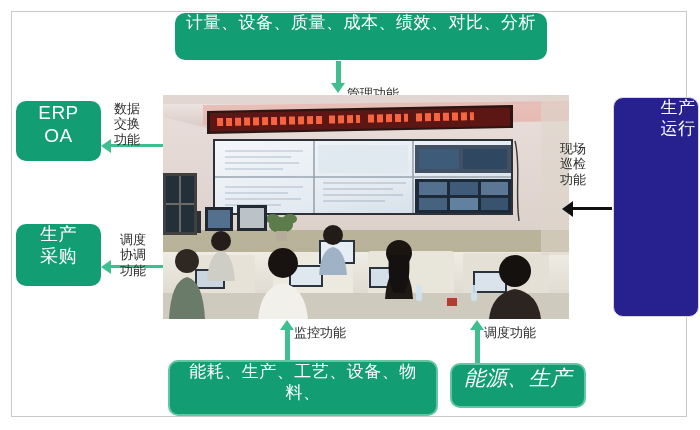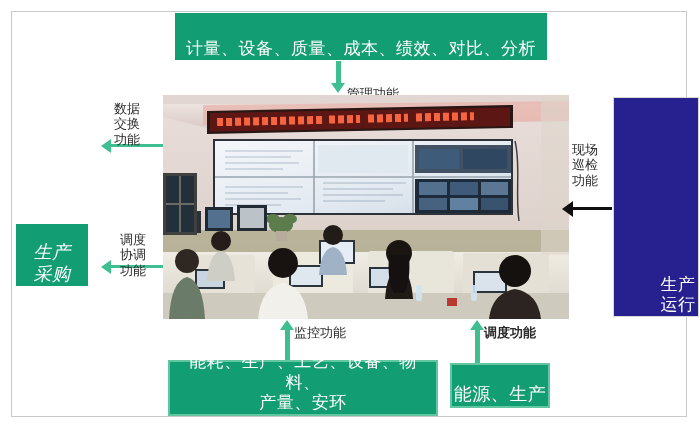--- a/index.html
+++ b/index.html
@@ -14,69 +14,69 @@
   
   .frame{
     position:absolute;left:11px;top:11px;width:676px;height:406px;
     border:1px solid #c9c9c9;box-sizing:border-box;background:transparent;
   }
 
   
   .gbox{
     position:absolute;box-sizing:border-box;
     background:#139d72;color:#ffffff;
-    display:flex;align-items:flex-end;justify-content:center;
+    display:flex;align-items:flex-start;justify-content:center;
     text-align:center;line-height:1.22;
-    font-weight:400;letter-spacing:.5px;
+    font-weight:400;letter-spacing:.5px;border-radius:10px;
   }
   .gbox.outline{border:2px solid #63c6a3;}
 
   #box-top{
     left:175px;top:13px;width:372px;height:47px;
     font-size:17px;
   }
   #box-erp{
     left:16px;top:101px;width:85px;height:60px;font-size:19px;
   }
   #box-purchase{
-    left:16px;top:224px;width:72px;height:62px;font-size:18px;font-style:italic;
+    left:16px;top:224px;width:85px;height:62px;font-size:18px;
   }
   #box-blue{
     left:613px;top:97px;width:86px;height:220px;
     background:#26218e;color:#ffffff;font-size:17px;
     border:1px solid #d8d8d8;
     padding-left:44px;
   }
   #box-bottom-left{
     left:168px;top:360px;width:270px;height:56px;font-size:17px;padding:0 8px;
   }
   #box-bottom-right{
-    left:450px;top:363px;width:100px;height:45px;font-size:18px;
+    left:450px;top:363px;width:136px;height:45px;font-size:21px;font-style:italic;
   }
 
   .bx-txt{display:block;}
 
   
   #photo{
     position:absolute;left:163px;top:95px;width:406px;height:224px;
     overflow:hidden;background:#b9b3ad;
   }
   #photo svg{display:block;}
 
   
   .lbl{
     position:absolute;color:#2b2b2b;font-size:13px;line-height:1.18;
     text-align:left;white-space:pre-line;
   }
   #lbl-manage{left:347px;top:66px;text-align:right;margin-top:20px;}
   #lbl-data{left:114px;top:101px;width:46px;}
   #lbl-sched{left:120px;top:232px;width:46px;}
-  #lbl-onsite{left:572px;top:142px;width:42px;}
+  #lbl-onsite{left:560px;top:142px;width:42px;font-family:Liberation Mono, monospace;}
   #lbl-monitor{left:294px;top:325px;text-align:right;}
-  #lbl-dispatch{left:484px;top:325px;text-align:left;font-weight:bold;}
+  #lbl-dispatch{left:484px;top:325px;text-align:left;}
 
   
   .arrow{position:absolute;}
 
   
   #arr-down{left:336px;top:61px;width:5px;height:22px;background:#3fbf8f;}
   #arr-down:after{
     content:"";position:absolute;left:-5px;top:22px;
     border-left:7px solid transparent;border-right:7px solid transparent;
     border-top:10px solid #3fbf8f;
@@ -117,20 +117,26 @@
 
   <div class="frame"></div>
 
   <div class="gbox" id="box-top">
     <span class="bx-txt">计量、设备、质量、成本、绩效、对比、分析</span>
   </div>
 
   <div class="arrow" id="arr-down"></div>
   <div class="lbl" id="lbl-manage">管理功能</div>
 
+  <div class="gbox" id="box-erp">
+    <div>
+      <span class="bx-txt">ERP</span>
+      <span class="bx-txt">OA</span>
+    </div>
+  </div>
   <div class="arrow arr-left" id="arr-erp"></div>
   <div class="lbl" id="lbl-data">数据
 交换
 功能</div>
 
   <div class="gbox" id="box-purchase">
     <div>
       <span class="bx-txt">生产</span>
       <span class="bx-txt">采购</span>
     </div>
@@ -337,21 +343,20 @@
 
   <div class="arrow arr-up" id="arr-monitor"></div>
   <div class="lbl" id="lbl-monitor">监控功能</div>
 
   <div class="arrow arr-up" id="arr-dispatch"></div>
   <div class="lbl" id="lbl-dispatch">调度功能</div>
 
   <div class="gbox outline" id="box-bottom-left">
     <div>
       <span class="bx-txt">能耗、生产、工艺、设备、物料、</span>
-      <span class="bx-txt">产量、安环</span>
     </div>
   </div>
 
   <div class="gbox outline" id="box-bottom-right">
     <span class="bx-txt">能源、生产</span>
   </div>
 
 </div>
 
 </body></html>

